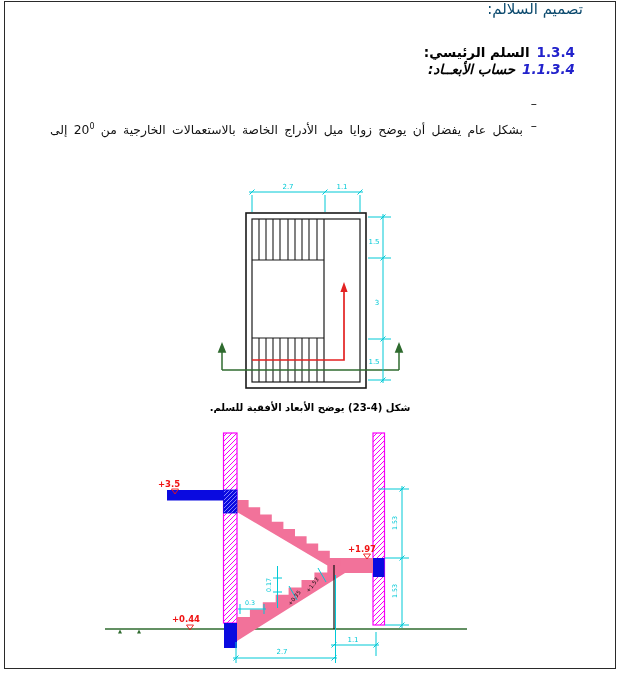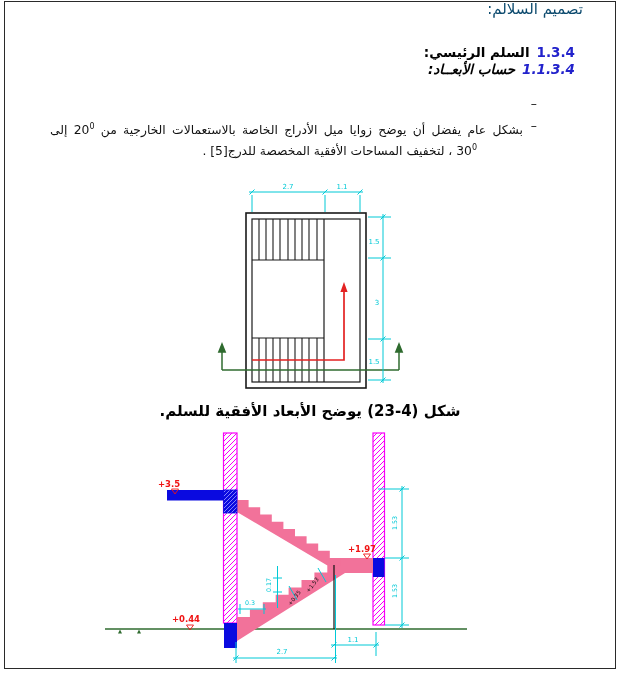--- a/index.html
+++ b/index.html
@@ -14,21 +14,21 @@
   .h1{top:44px;} .h2{top:61px;font-style:italic;}
   .bullets{position:absolute;right:83px;left:50px;top:96px;direction:rtl;
        font-size:12.3px;line-height:17.5px;color:#111;}
   .bullet{display:flex;margin-bottom:4px;}
   .dash{width:14px;flex:0 0 14px;}
   .blines{flex:1;}
   .l1{text-align:justify;text-align-last:justify;}
   .l2{text-align:right;padding-left:0;padding-right:46px;}
   sup{font-size:8px;vertical-align:super;}
   .caption{position:absolute;top:402px;left:150px;width:320px;text-align:center;
-       direction:rtl;font-size:15px;font-weight:600;color:#000;}
+       direction:rtl;font-size:10px;font-weight:600;color:#000;}
   svg{position:absolute;}
   #plan-svg{left:200px;top:180px;}
   #section-svg{left:40px;top:428px;}
   text{font-family:"DejaVu Sans",sans-serif;}
   .dimtxt{fill:#00c9d6;font-size:7px;}
   .dimtxt-s{fill:#00c9d6;font-size:6.3px;}
   .lvltxt{fill:#f01414;font-size:8.5px;font-weight:700;}
   .notetxt{fill:#111;font-size:5.5px;}
 </style>
 </head>
@@ -48,21 +48,20 @@
 <div class="bullets">
   <div class="bullet">
     <span class="dash">–</span>
     <div class="blines">
     </div>
   </div>
   <div class="bullet">
     <span class="dash">–</span>
     <div class="blines">
       <div class="l1"><span>بشكل عام يفضل أن يوضح زوايا ميل الأدراج الخاصة بالاستعمالات الخارجية من </span><span>20</span><sup>0</sup><span> إلى</span></div>
-      <div class="l2"><span>30</span><sup>0</sup><span> ، لتخفيف المساحات الأفقية المخصصة للدرج</span><span>[5]</span><span> .</span></div>
     </div>
   </div>
 </div>
 
 <svg id="plan-svg" width="215" height="225" viewBox="200 180 215 225">
   <g stroke="#1a1a1a" fill="none">
     <rect x="246" y="213" width="120" height="175" stroke-width="1.6"></rect>
     <rect x="252" y="219" width="108" height="163" stroke-width="1.2"></rect>
     <line x1="324" y1="219" x2="324" y2="382" stroke-width="1.2"></line>
     <line x1="252" y1="260" x2="324" y2="260" stroke-width="1.2"></line>

